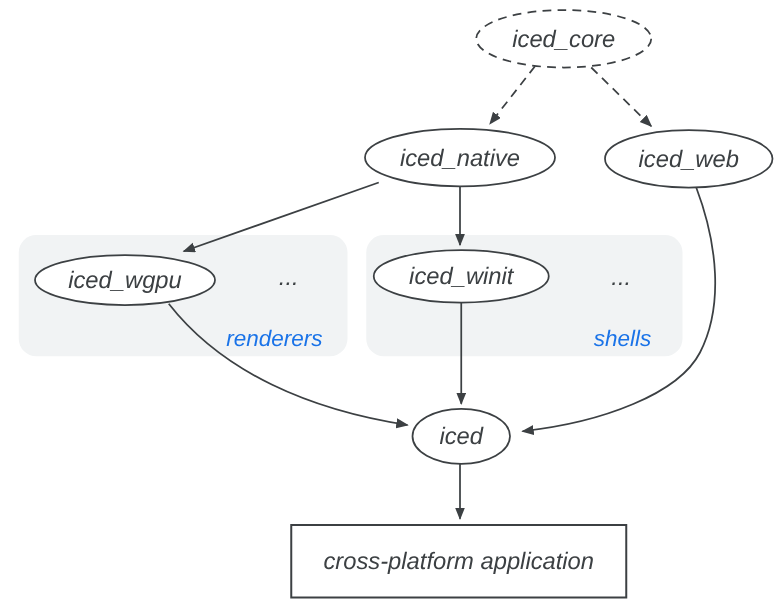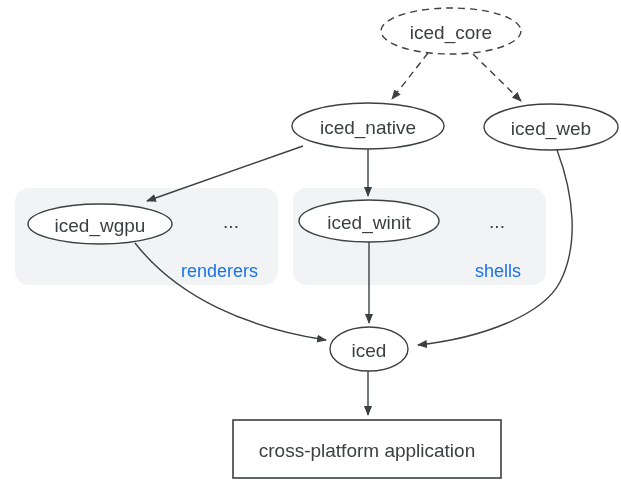--- a/index.html
+++ b/index.html
@@ -14,20 +14,21 @@
   body {
     background: var(--background);
     font-family: "Liberation Sans", "DejaVu Sans", sans-serif;
   }
   .canvas {
     width: 621px;
     height: 483px;
     position: relative;
     background: var(--background);
     overflow: hidden;
+    font-style: italic;
   }
   svg text {
     font-family: "Liberation Sans", "DejaVu Sans", sans-serif;
     -webkit-user-select: none;
     user-select: none;
   }
   .node-ellipse {
     fill: var(--node-fill);
     stroke: var(--stroke);
     stroke-width: 1.4;

